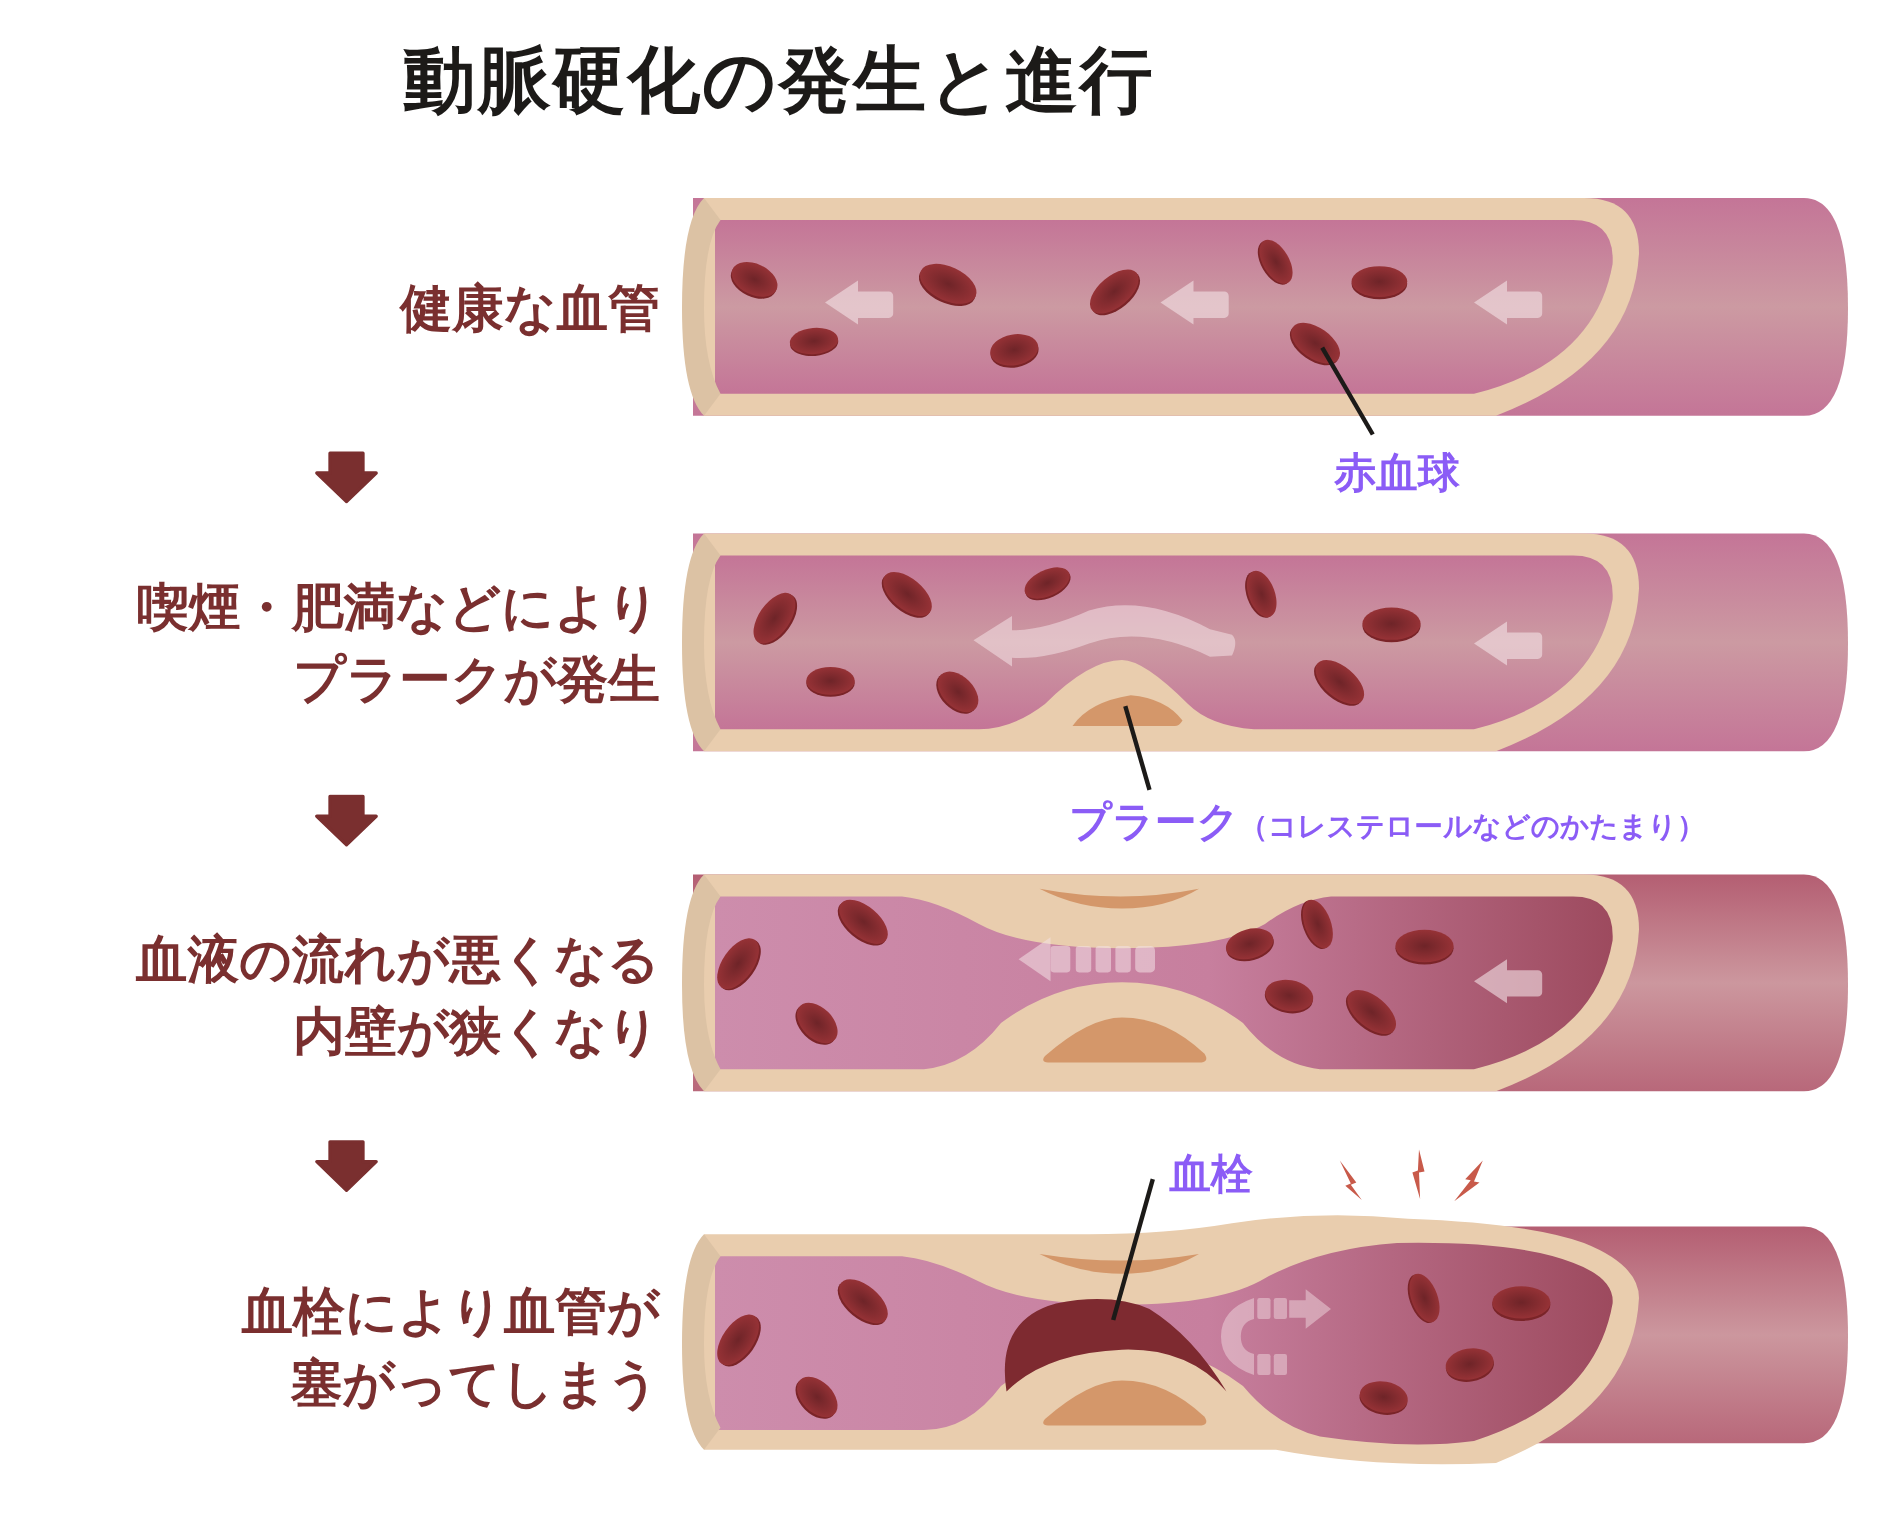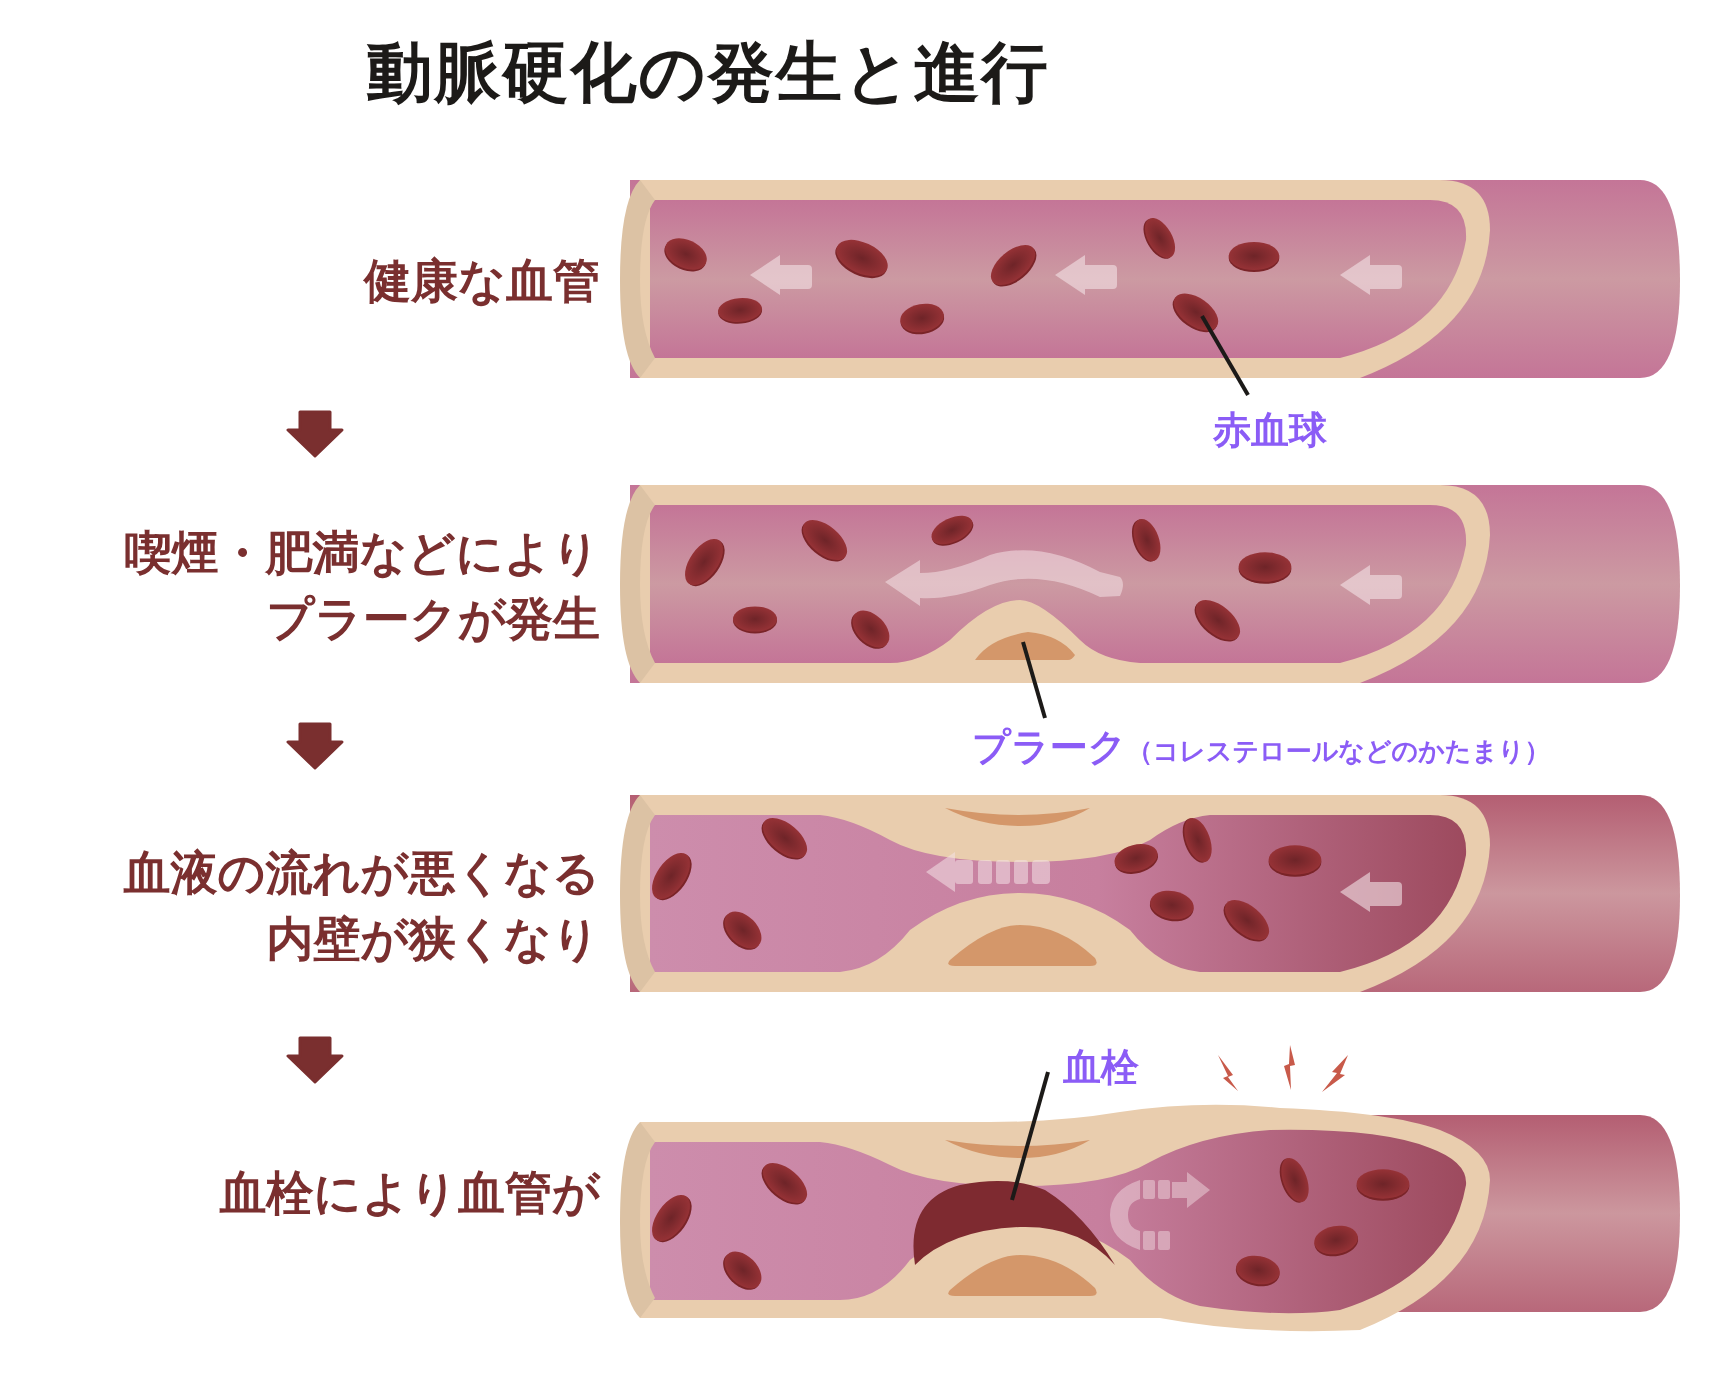--- a/index.html
+++ b/index.html
@@ -26,20 +26,21 @@
 <div class="step" style="top:520px">
   <span>喫煙・肥満などにより</span>
   <span>プラークが発生</span>
 </div>
 <div class="step" style="top:840px">
   <span>血液の流れが悪くなる</span>
   <span>内壁が狭くなり</span>
 </div>
 <div class="step" style="top:1160px">
   <span>血栓により血管が</span>
+  <span>塞がってしまう</span>
 </div>
 
 <svg class="arrow" style="top:410px" viewBox="0 0 58 48">
     <path d="M14 2 h30 v18 h12 L29 46 L2 20 h12 z" fill="#7a2f2f" stroke="#7a2f2f" stroke-linejoin="round" stroke-width="3"></path>
   </svg>
 <svg class="arrow" style="top:722px" viewBox="0 0 58 48">
     <path d="M14 2 h30 v18 h12 L29 46 L2 20 h12 z" fill="#7a2f2f" stroke="#7a2f2f" stroke-linejoin="round" stroke-width="3"></path>
   </svg>
 <svg class="arrow" style="top:1036px" viewBox="0 0 58 48">
     <path d="M14 2 h30 v18 h12 L29 46 L2 20 h12 z" fill="#7a2f2f" stroke="#7a2f2f" stroke-linejoin="round" stroke-width="3"></path>

